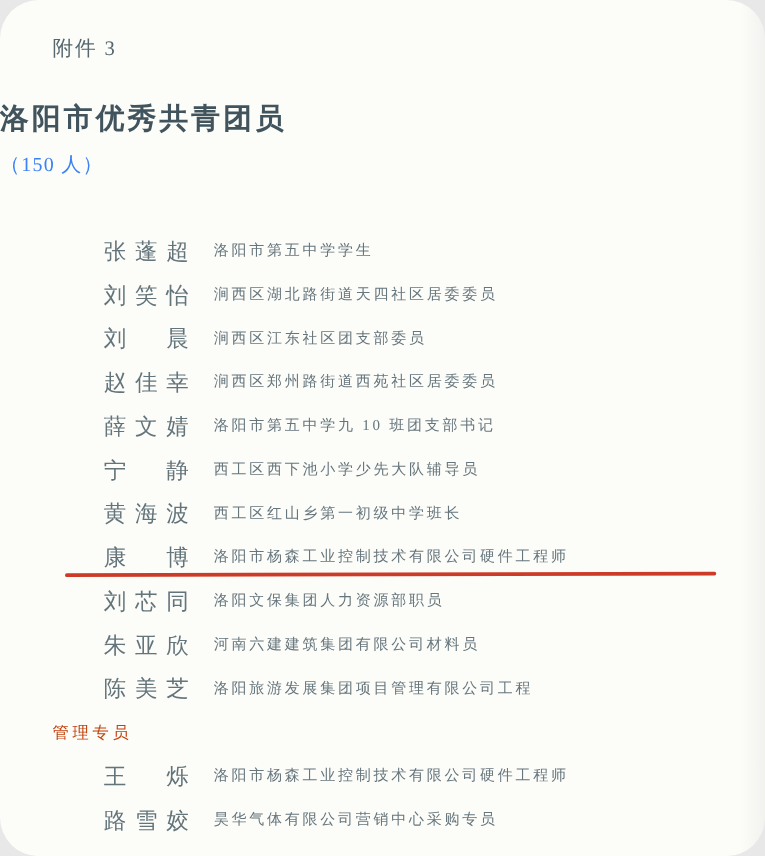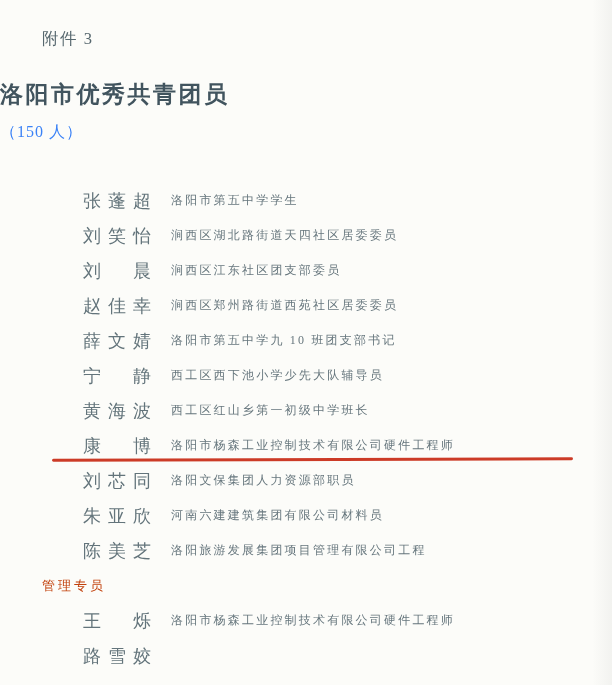--- a/index.html
+++ b/index.html
@@ -7,20 +7,21 @@
     padding: 0;
     background: #e8e8e8;
     font-family: "Liberation Serif", serif;
   }
   .page {
     position: relative;
     width: 612px;
     height: 685px;
     background: #fcfcf9;
     overflow: hidden;
+    border-radius: 31px;
   }
   
   .scan-shade {
     position: absolute;
     top: 0;
     right: 0;
     width: 20px;
     height: 100%;
     background: linear-gradient(to right, rgba(110,115,115,0), rgba(110,115,115,0.07));
     pointer-events: none;
@@ -204,17 +205,18 @@
           <span>烁</span>
         </span>
         <span class="member-org">洛阳市杨森工业控制技术有限公司硬件工程师</span>
       </div>
       <div class="member-row">
         <span class="member-name">
           <span>路</span>
           <span>雪</span>
           <span>姣</span>
         </span>
+        <span class="member-org">昊华气体有限公司营销中心采购专员</span>
       </div>
     </div>
 
   <div class="scan-shade"></div>
 </div>
 
 </body></html>

